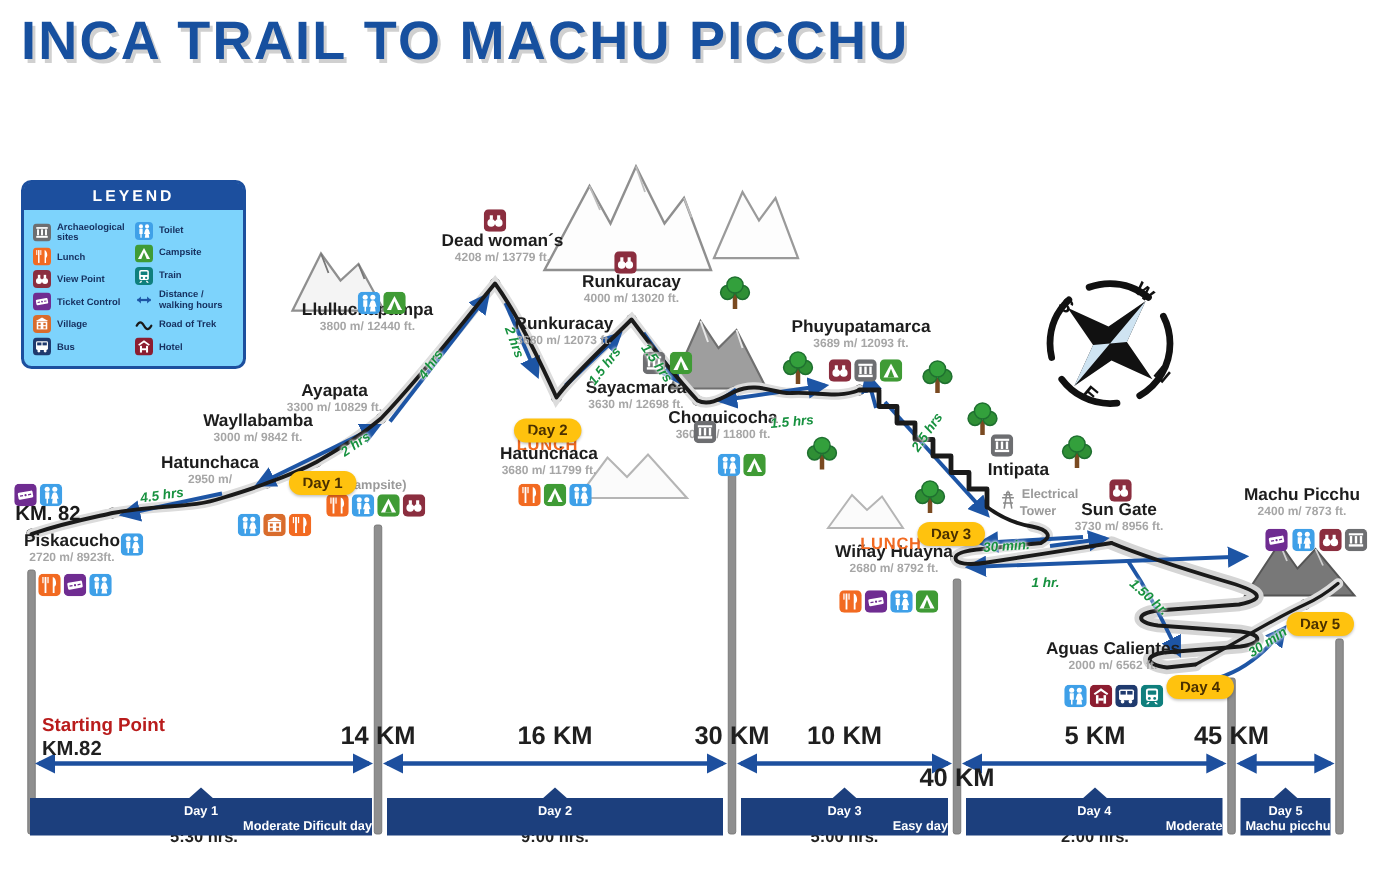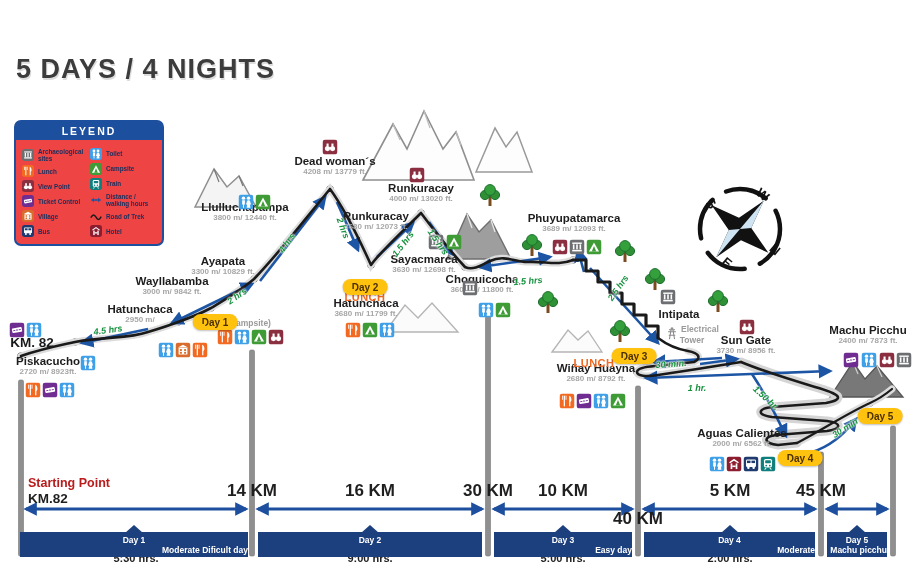--- a/index.html
+++ b/index.html
@@ -5,21 +5,21 @@
   html,body{margin:0;padding:0;background:#fff;}
   #stage{position:relative;width:916px;height:581px;overflow:hidden;background:#fff;
          font-family:"Liberation Sans","DejaVu Sans",sans-serif;}
   #trailsvg{position:absolute;left:0;top:0;z-index:1;}
   .ov{position:absolute;z-index:3;}
   #title{left:14px;top:6px;font-size:36px;font-weight:800;letter-spacing:1.5px;color:#17509f;
          text-shadow:2px 3px 0 rgba(150,150,150,.45);white-space:nowrap;}
   #subtitle{left:16px;top:54px;font-size:27px;font-weight:800;letter-spacing:1px;color:#3c3c3c;
             text-shadow:1px 2px 0 rgba(170,170,170,.4);white-space:nowrap;}
   
-  #legend{left:14px;top:120px;width:146px;background:#ef4444;border:2px solid #1c4f9e;border-radius:7px;z-index:4;}
+  #legend{left:14px;top:120px;width:146px;background:#7dd3fc;border:2px solid #1c4f9e;border-radius:7px;z-index:4;}
   #legend .hd{background:#1c4f9e;color:#fff;font-size:10.5px;font-weight:800;letter-spacing:2px;
               text-align:center;padding:3px 0;border-radius:4px 4px 0 0;}
   #legend .cols{display:flex;padding:5px 4px 4px 6px;}
   #legend .col{flex:1;}
   .litem{display:flex;align-items:center;gap:4px;margin:3px 0;}
   .litem .lic{width:12px;height:12px;flex:0 0 12px;}
   .litem .lic svg{width:12px;height:12px;display:block;}
   .litem .llb{font-size:6.3px;font-weight:700;color:#16305f;line-height:1.15;}
   
   .wp{position:absolute;transform:translate(-50%,-50%);text-align:center;white-space:nowrap;z-index:3;}
@@ -192,21 +192,21 @@
       </g>
       <g id="compassletters" font-size="13" font-weight="bold" fill="#111" text-anchor="middle">
           <text x="772" y="253" transform="rotate(40 772 253)">N</text>
           <text x="708" y="207" transform="rotate(40 708 207)">S</text>
           <text x="724" y="266" transform="rotate(40 724 266)">E</text>
           <text x="760" y="198" transform="rotate(40 760 198)">W</text>
         </g>
     </g>
   </svg>
 
-  <div id="subtitle" class="ov">5 DAYS  / 4 NIGHTS</div>
+  <div id="title" class="ov">INCA TRAIL TO MACHU PICCHU</div>
 
   <div id="legend" class="ov">
     <div class="hd">LEYEND</div>
     <div class="cols">
       <div class="col" id="legcol-left">
           <div class="litem">
             <span class="lic">
               <svg viewBox="0 0 16 16">
                 <rect width="16" height="16" rx="3.6" fill="#6d6e71"></rect>
                 <rect x="2.9" y="3.2" width="10.2" height="1.5" fill="#fff"></rect>

